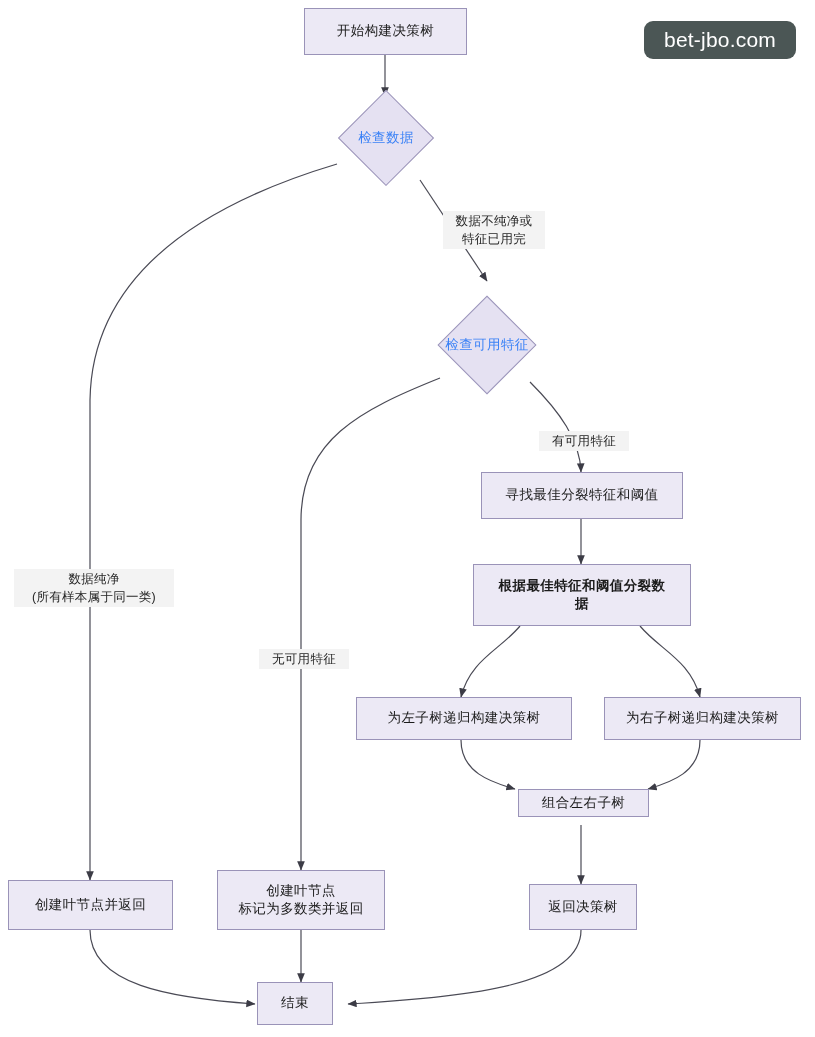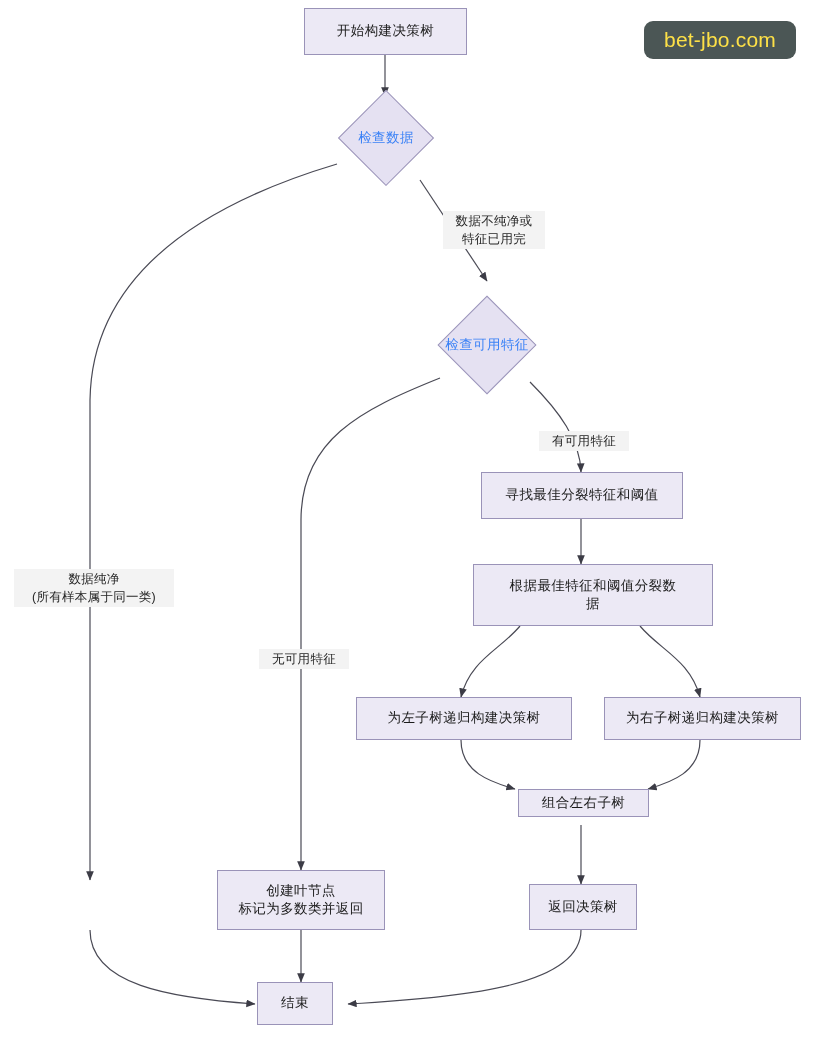--- a/index.html
+++ b/index.html
@@ -69,21 +69,21 @@
     font-size: 12.5px;
     line-height: 1.45;
     text-align: center;
     padding: 1px 3px;
     white-space: pre-line;
     letter-spacing: 0.3px;
   }
   .watermark {
     position: absolute;
     background: #4b5655;
-    color: #fde047;
+    color: #ffffff;
     border-radius: 9px;
     font-size: 21px;
     display: flex;
     align-items: center;
     justify-content: center;
     letter-spacing: 0.2px;
   }
 </style>
 </head>
 <body>
@@ -139,41 +139,44 @@
 
   <div class="decision" style="left:452px; top:310px; width:70px; height:70px;"></div>
   <div class="decision-label" style="left:427px; top:329px; width:120px; height:32px;">
     <span class="txt">检查可用特征</span>
   </div>
 
   <div class="node" style="left:481px; top:472px; width:202px; height:47px;">
     <span class="txt">寻找最佳分裂特征和阈值</span>
   </div>
 
-  <div class="node" style="left:473px; top:564px; width:240px; height:62px;">
+  <div class="node" style="left:473px; top:564px; width:218px; height:62px;font-weight:bold;">
     <span class="txt">根据最佳特征和阈值分裂数
 据</span>
   </div>
 
   <div class="node" style="left:356px; top:697px; width:216px; height:43px;">
     <span class="txt">为左子树递归构建决策树</span>
   </div>
 
   <div class="node" style="left:604px; top:697px; width:197px; height:43px;">
     <span class="txt">为右子树递归构建决策树</span>
   </div>
 
   <div class="node" style="left:518px; top:789px; width:131px; height:28px;">
     <span class="txt">组合左右子树</span>
   </div>
 
   <div class="node" style="left:529px; top:884px; width:108px; height:46px;">
     <span class="txt">返回决策树</span>
   </div>
 
+  <div class="node" style="left:8px; top:880px; width:165px; height:50px;">
+    <span class="txt">创建叶节点并返回</span>
+  </div>
 
   <div class="node" style="left:217px; top:870px; width:168px; height:60px;">
     <span class="txt">创建叶节点
 标记为多数类并返回</span>
   </div>
 
   <div class="node" style="left:257px; top:982px; width:76px; height:43px;">
     <span class="txt">结束</span>
   </div>
 

